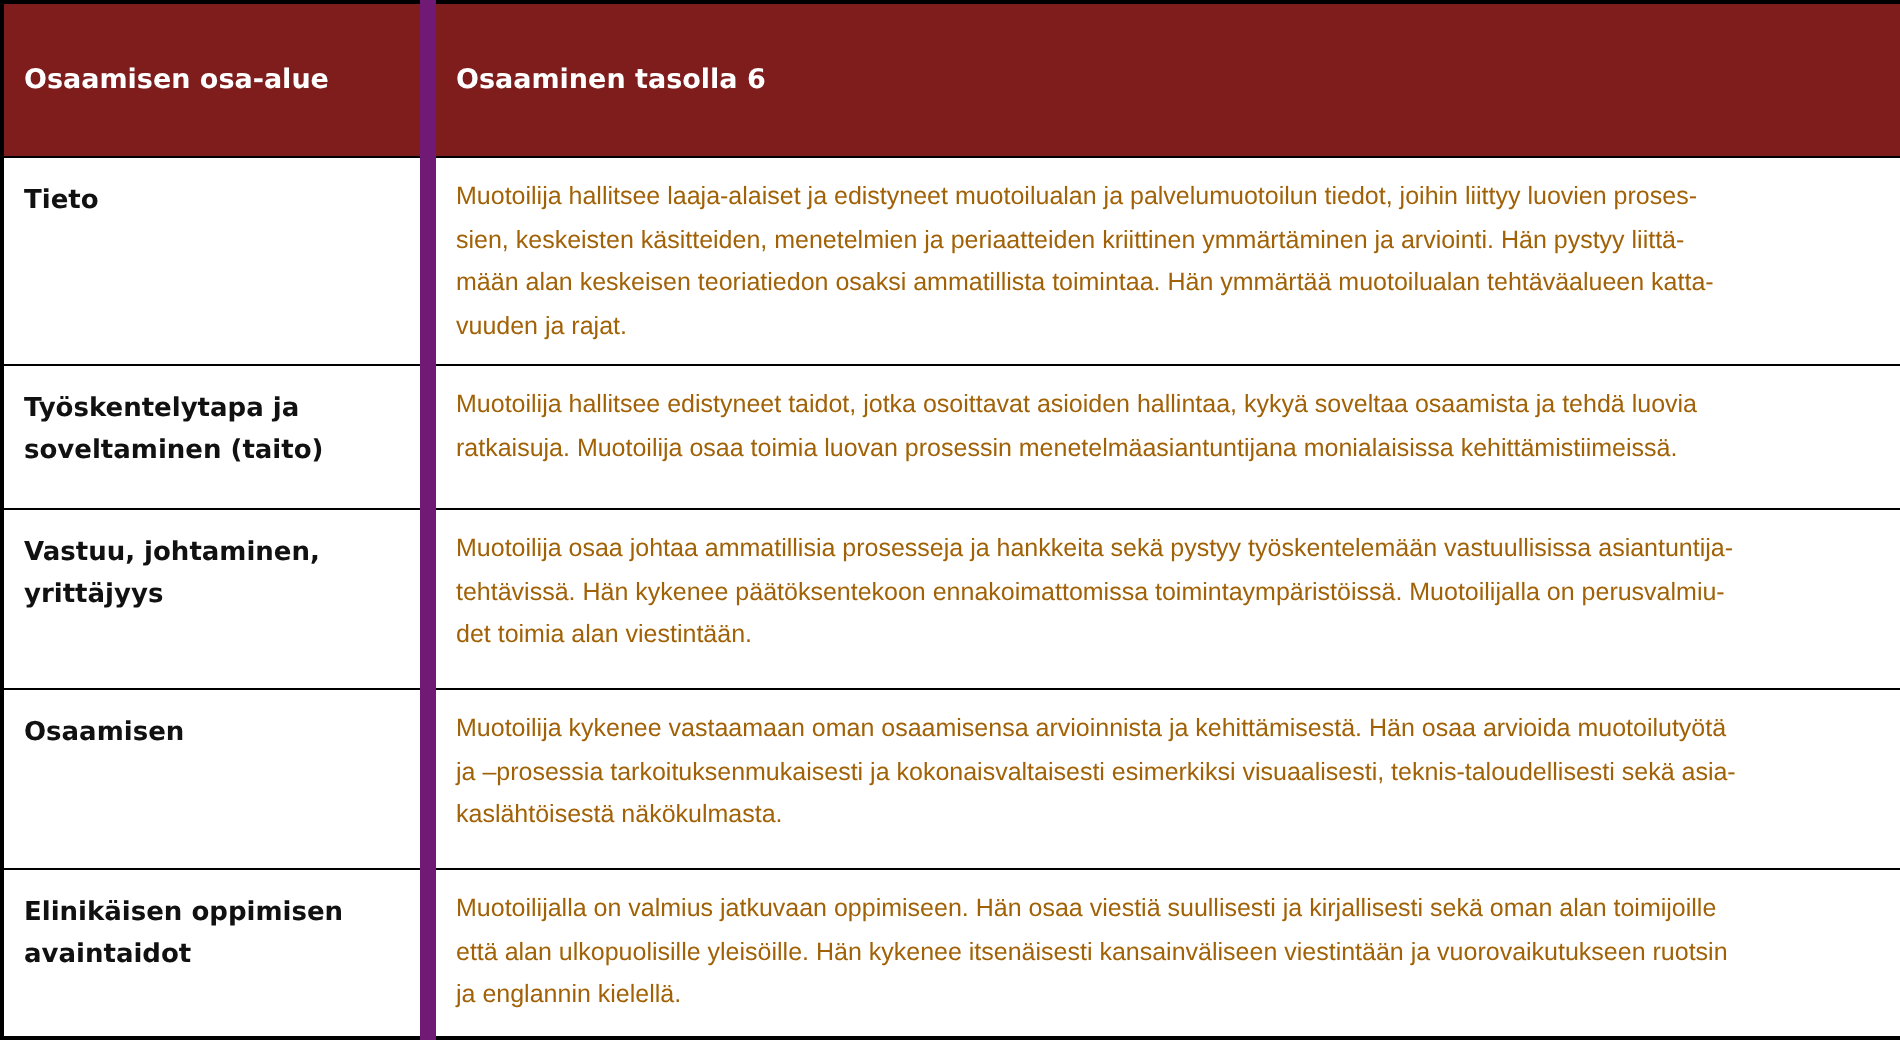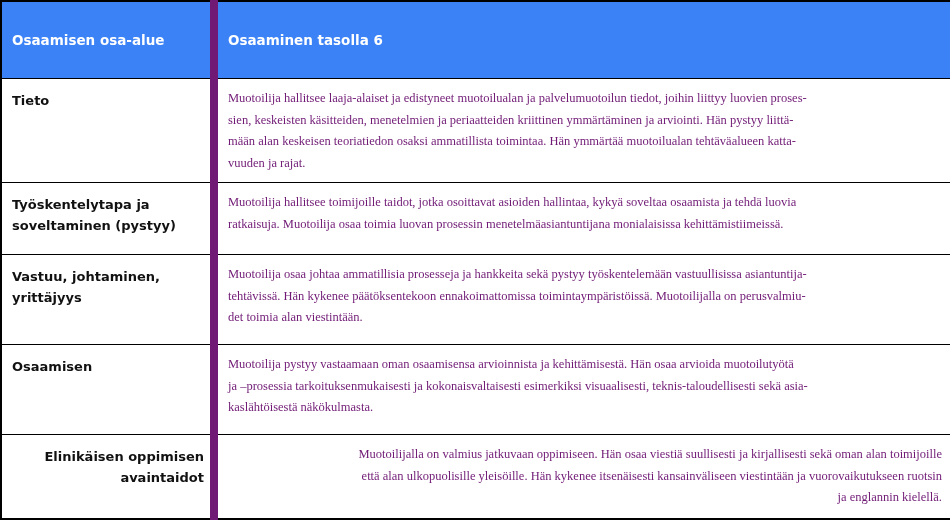--- a/index.html
+++ b/index.html
@@ -18,21 +18,21 @@
     table-layout: fixed;
     border-collapse: collapse;
     border: 2px solid #000000;
     background: #ffffff;
   }
   col.c-area  { width: 213px; }
   col.c-desc  { width: 737px; }
 
   
   th.hdr {
-    background: #3b82f6;
+    background: #7f1d1d;
     color: #ffffff;
     font-family: "DejaVu Sans", "Liberation Sans", sans-serif;
     font-size: 13.5px;
     font-weight: bold;
     text-align: left;
     vertical-align: middle;
     padding: 0 10px 0 10px;
     border: 1px solid #000000;
     height: 76px;
   }
@@ -48,33 +48,33 @@
   }
   td.area-cell {
     font-family: "DejaVu Sans", "Liberation Sans", sans-serif;
     font-size: 13px;
     font-weight: bold;
     color: #111111;
     line-height: 21px;
     padding: 11px 6px 8px 10px;
   }
   td.desc-cell {
-    font-family: Liberation Serif, serif;
+    font-family: Liberation Sans, sans-serif;
     font-size: 12.5px;
-    color: #701a75;
+    color: #a16207;
     line-height: 21.5px;
     padding: 9px 8px 8px 10px;
     white-space: pre-line;
   }
 
   tr.r1 { height: 87px; }
   tr.r2 { height: 72px; }
   tr.r3 { height: 90px; }
   tr.r4 { height: 90px; }
-  tr.r5 { height: 84px; text-align: right; }
+  tr.r5 { height: 84px; }
 </style>
 </head>
 <body>
 
 <div class="page">
   <table class="competence-table">
     <colgroup>
       <col class="c-area">
       <col class="c-desc">
     </colgroup>
@@ -86,33 +86,33 @@
     </thead>
     <tbody>
       <tr class="r1">
         <td class="area-cell">Tieto</td>
         <td class="desc-cell">Muotoilija hallitsee laaja-alaiset ja edistyneet muotoilualan ja palvelumuotoilun tiedot, joihin liittyy luovien proses-
 sien, keskeisten käsitteiden, menetelmien ja periaatteiden kriittinen ymmärtäminen ja arviointi.  Hän pystyy liittä-
 mään alan keskeisen teoriatiedon osaksi ammatillista toimintaa. Hän ymmärtää muotoilualan tehtäväalueen katta-
 vuuden ja rajat.</td>
       </tr>
       <tr class="r2">
-        <td class="area-cell">Työskentelytapa ja soveltaminen (pystyy)</td>
-        <td class="desc-cell">Muotoilija hallitsee toimijoille taidot, jotka osoittavat asioiden hallintaa, kykyä soveltaa osaamista ja tehdä luovia
+        <td class="area-cell">Työskentelytapa ja soveltaminen (taito)</td>
+        <td class="desc-cell">Muotoilija hallitsee edistyneet taidot, jotka osoittavat asioiden hallintaa, kykyä soveltaa osaamista ja tehdä luovia
 ratkaisuja. Muotoilija osaa toimia luovan prosessin menetelmäasiantuntijana monialaisissa kehittämistiimeissä.</td>
       </tr>
       <tr class="r3">
         <td class="area-cell">Vastuu, johtaminen, yrittäjyys</td>
         <td class="desc-cell">Muotoilija osaa johtaa ammatillisia prosesseja ja hankkeita sekä pystyy työskentelemään vastuullisissa asiantuntija-
 tehtävissä. Hän kykenee päätöksentekoon ennakoimattomissa toimintaympäristöissä. Muotoilijalla on perusvalmiu-
 det toimia alan viestintään.</td>
       </tr>
       <tr class="r4">
         <td class="area-cell">Osaamisen</td>
-        <td class="desc-cell">Muotoilija pystyy vastaamaan oman osaamisensa arvioinnista ja kehittämisestä. Hän osaa arvioida muotoilutyötä
+        <td class="desc-cell">Muotoilija kykenee vastaamaan oman osaamisensa arvioinnista ja kehittämisestä. Hän osaa arvioida muotoilutyötä
 ja –prosessia tarkoituksenmukaisesti ja kokonaisvaltaisesti esimerkiksi visuaalisesti, teknis-taloudellisesti sekä asia-
 kaslähtöisestä näkökulmasta.</td>
       </tr>
       <tr class="r5">
         <td class="area-cell">Elinikäisen oppimisen avaintaidot</td>
         <td class="desc-cell">Muotoilijalla on valmius jatkuvaan oppimiseen. Hän osaa viestiä suullisesti ja kirjallisesti sekä oman alan toimijoille
 että alan ulkopuolisille yleisöille. Hän kykenee itsenäisesti kansainväliseen viestintään ja vuorovaikutukseen ruotsin
 ja englannin kielellä.</td>
       </tr>
     </tbody>

